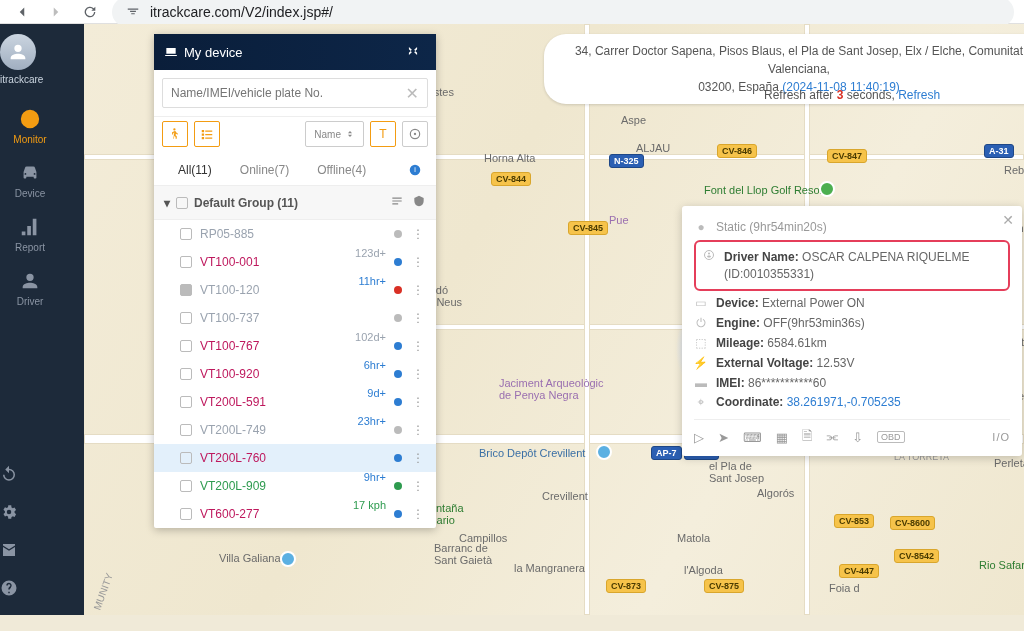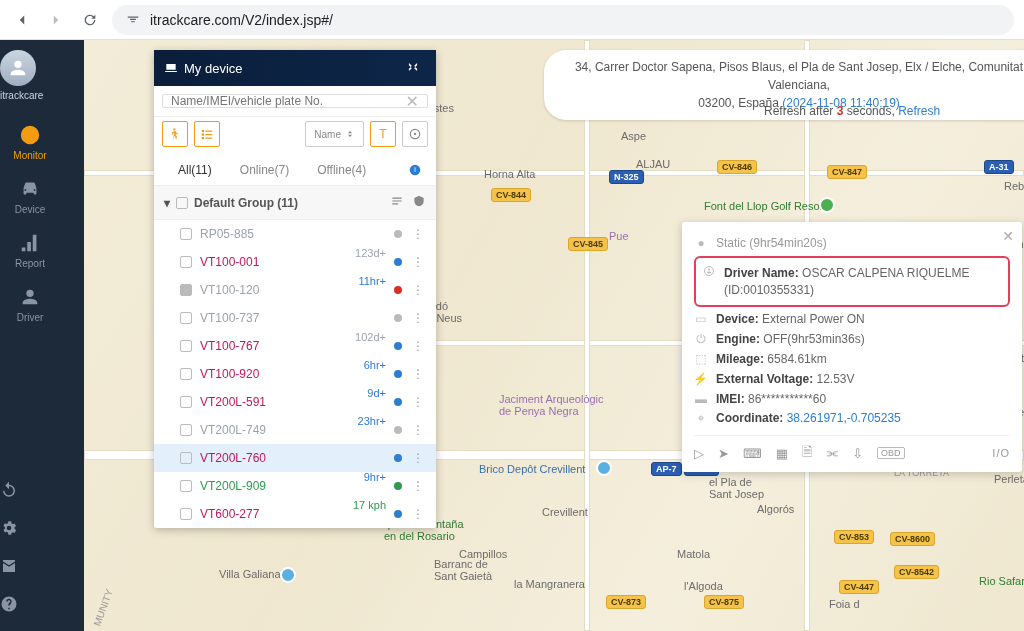--- a/index.html
+++ b/index.html
@@ -1,19 +1,19 @@
 <!DOCTYPE html>
 <html><head>
 <meta charset="utf-8">
 <style>
 * { box-sizing: border-box; margin: 0; padding: 0; font-family: -apple-system, BlinkMacSystemFont, "Segoe UI", Arial, sans-serif; }
 html, body { width: 1024px; height: 631px; overflow: hidden; background: #f0ead8; }
 
 
-.browser-bar { height: 40px; background: #fff; display: flex; align-items: center; padding: 0 10px; gap: 10px; border-bottom: 1px solid #e0e0e0; }
+.browser-bar { height: 24px; background: #fff; display: flex; align-items: center; padding: 0 10px; gap: 10px; border-bottom: 1px solid #e0e0e0; }
 .nav-btn { width: 24px; height: 24px; display: flex; align-items: center; justify-content: center; color: #5f6368; cursor: pointer; border-radius: 50%; }
 .nav-btn.disabled { color: #bdbdbd; }
 .addr-bar { flex: 1; height: 30px; background: #f1f3f4; border-radius: 15px; display: flex; align-items: center; padding: 0 12px; gap: 8px; color: #202124; font-size: 14px; }
 .site-icon { width: 18px; height: 18px; display: flex; align-items: center; justify-content: center; color: #5f6368; font-size: 12px; }
 
 
 .app { display: flex; height: 591px; position: relative; }
 .left-rail { width: 84px; background: #1d2a3a; display: flex; flex-direction: column; align-items: flex-start; padding-top: 10px; color: #9aa3af; font-size: 10px; }
 .avatar { width: 36px; height: 36px; border-radius: 50%; background: linear-gradient(#cbd5e0,#a0aec0); display: flex; align-items: center; justify-content: center; margin-bottom: 4px; }
 .avatar svg { fill: #fff; }
@@ -49,21 +49,21 @@
 .refresh-line { position: absolute; left: 680px; top: 64px; font-size: 12px; color: #555; }
 .refresh-line .num { color: #d93025; font-weight: 600; }
 .refresh-line .lnk { color: #2d7dd2; cursor: pointer; }
 
 
 .device-panel { position: absolute; left: 70px; top: 10px; width: 282px; background: #fff; border-radius: 2px; box-shadow: 0 2px 8px rgba(0,0,0,.25); display: flex; flex-direction: column; }
 .dp-header { height: 36px; background: linear-gradient(90deg,#0a1e3a,#0d2648); color: #fff; display: flex; align-items: center; padding: 0 10px; font-size: 13px; }
 .dp-header svg { width: 14px; height: 14px; margin-right: 6px; fill: #fff; }
 .dp-collapse { margin-left: auto; cursor: pointer; }
 .dp-search { padding: 8px; border-bottom: 1px solid #eee; }
-.dp-search-inner { height: 14px; border: 1px solid #ddd; border-radius: 2px; display: flex; align-items: center; padding: 0 8px; }
+.dp-search-inner { height: 30px; border: 1px solid #ddd; border-radius: 2px; display: flex; align-items: center; padding: 0 8px; }
 .dp-search-inner input { flex: 1; border: none; outline: none; font-size: 12px; background: transparent; }
 .dp-search-inner .clear { color: #bbb; cursor: pointer; }
 .dp-toolbar { display: flex; align-items: center; padding: 4px 8px 8px; gap: 6px; }
 .tb-btn { height: 26px; border: 1px solid #f39c12; border-radius: 2px; display: flex; align-items: center; justify-content: center; padding: 0 8px; color: #f39c12; font-size: 12px; cursor: pointer; background: #fff; }
 .tb-btn.gray { border-color: #ccc; color: #888; }
 .tb-icon { width: 26px; padding: 0; }
 .tb-spacer { flex: 1; }
 .tb-name { border: 1px solid #ccc; height: 26px; display: flex; align-items: center; padding: 0 8px; font-size: 10px; color: #888; border-radius: 2px; cursor: pointer; gap: 4px; }
 .dp-tabs { display: flex; border-bottom: 1px solid #eee; padding: 0 10px; font-size: 12px; }
 .dp-tab { padding: 8px 14px; color: #888; cursor: pointer; }

